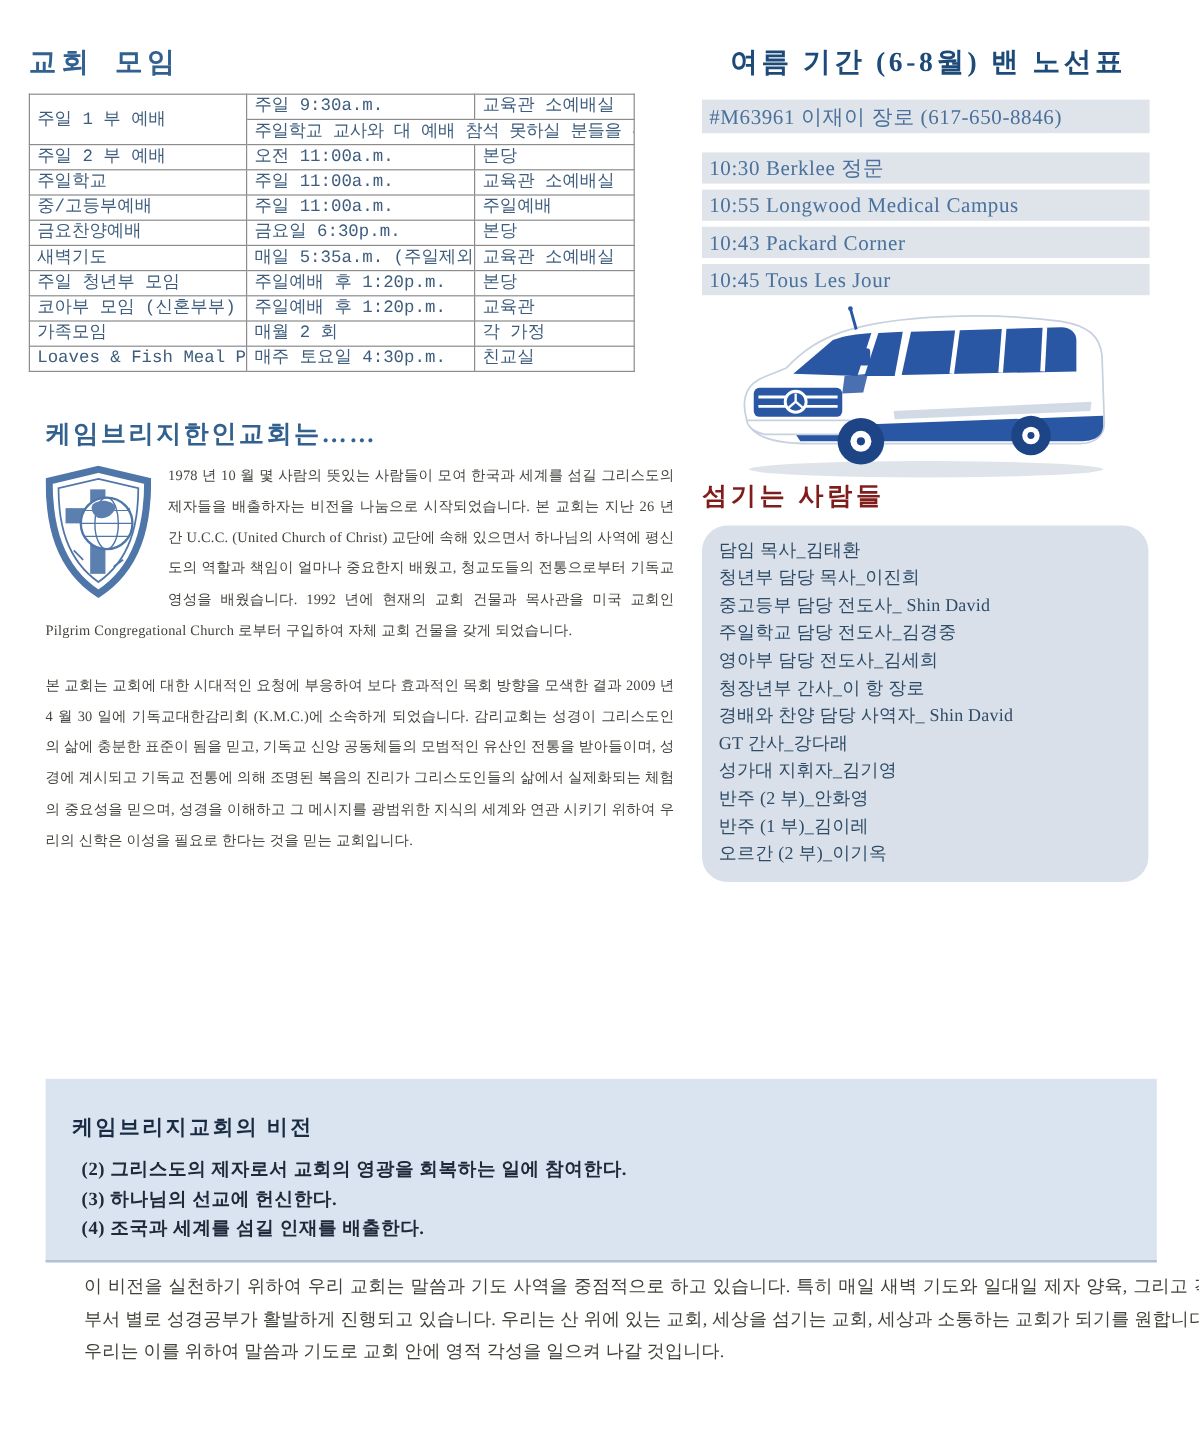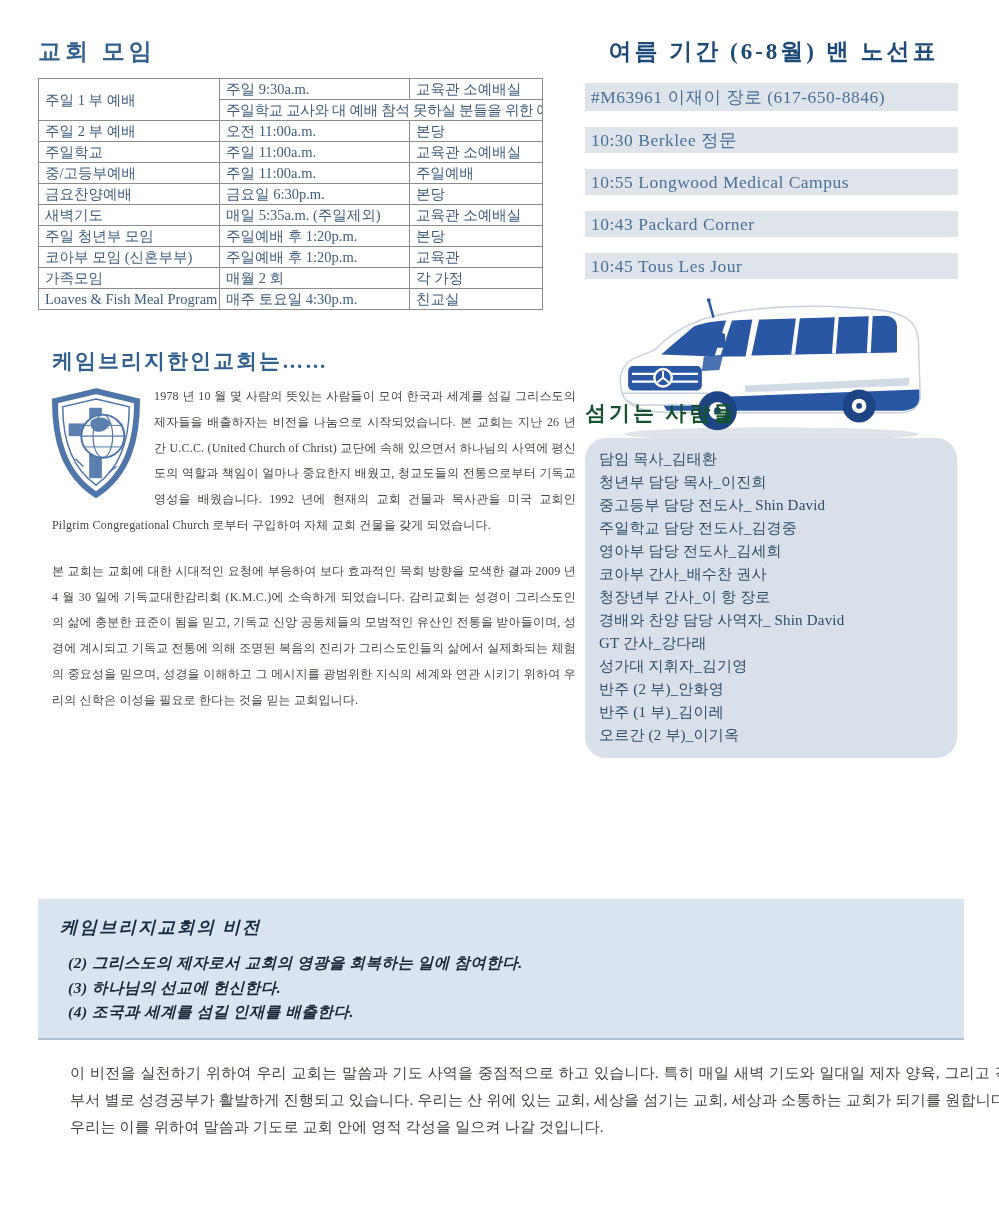--- a/index.html
+++ b/index.html
@@ -4,21 +4,21 @@
 <style>
   * { margin:0; padding:0; box-sizing:border-box; }
   html,body { background:#ffffff; }
   body {
     width:999px; height:1213px; position:relative; overflow:hidden;
     font-family:"Liberation Serif","DejaVu Serif",serif;
   }
   .page { position:absolute; inset:0; background:#ffffff; }
 
   
-  .meetings { position:absolute; left:38px; top:36px; width:508px; }
+  .meetings { position:absolute; left:24px; top:36px; width:508px;font-family:Liberation Mono, monospace; }
   .meetings h1 {
     font-size:23px; font-weight:bold; color:#33618f; letter-spacing:4px; margin-bottom:11px;
   }
   table.schedule { border-collapse:collapse; width:504px; table-layout:fixed; }
   table.schedule td {
     border:1px solid #8c8c8c; font-size:14.5px; color:#3e5d7d;
     padding:0 6px; height:20px; line-height:20px; white-space:nowrap; overflow:hidden;
   }
   td.note { font-size:12.5px; letter-spacing:-0.3px; }
   td.en { font-size:13px; color:#4a5a66; }
@@ -27,42 +27,42 @@
   .van { position:absolute; left:585px; top:36px; width:377px; }
   .van h1 {
     font-size:23px; font-weight:bold; color:#1d4a78; text-align:center;
     letter-spacing:3px; margin-bottom:16px;
   }
   .stripe {
     background:#dfe3ea; color:#49719c; padding-left:6px;
     font-size:17.5px; letter-spacing:0.5px;
   }
   .driver { height:28px; line-height:28px; margin-bottom:16px; width:373px; }
-  .stop   { height:26px; line-height:27px; margin-bottom:16px;  width:373px; }
+  .stop   { height:26px; line-height:27px; margin-bottom:5px;  width:373px; }
   .van-image { display:block; margin:6px 0 0 14px; width:330px; height:150px; }
 
   
   .staff { position:absolute; left:585px; top:399px; width:372px; }
-  .staff h2 { font-size:21px; font-weight:bold; color:#14532d; letter-spacing:3px; margin-bottom:11px; }
+  .staff h2 { font-size:21px; font-weight:bold; color:#7f1d1d; letter-spacing:3px; margin-bottom:11px; }
   .staff-box { background:#d9e0e9; padding:10px 14px 11px;border-radius:21px; }
   .staff-item { font-size:15px; line-height:23px; color:#2e4c68; letter-spacing:0.2px; }
 
   
-  .about { position:absolute; left:52px; top:347px; width:524px; }
+  .about { position:absolute; left:38px; top:347px; width:524px; }
   .about h2 { font-size:21px; font-weight:bold; color:#33618f; letter-spacing:2px; margin-bottom:9px; }
   .about .body-text {
     font-size:12px; line-height:25.8px; color:#45453f; text-align:justify; letter-spacing:0.2px;
   }
   .church-logo { float:left; width:88px; height:112px; margin:3px 14px 2px 0; }
   .p2 { margin-top:20px; }
 
   
   .vision {
     position:absolute; left:38px; top:899px; width:926px;
-    background:#dae4f0; padding:16px 22px 13px; border-bottom:2px solid #b2c0d2;font-style:italic;
+    background:#dae4f0; padding:28px 22px 13px; border-bottom:2px solid #b2c0d2;
   }
   .vision h3 { font-size:17.5px; font-weight:bold; color:#1a2c44; letter-spacing:2px; margin-bottom:12px; }
   .vision-item {
     font-size:15.5px; font-weight:bold; color:#20283a; line-height:24.5px;
     margin-left:8px; letter-spacing:0.5px;
   }
 
   
   .closing {
     position:absolute; left:30px; top:1060px; width:940px;
@@ -193,21 +193,20 @@
   </section>
 
   <section class="staff">
     <h2>섬기는 사람들</h2>
     <div class="staff-box">
       <div class="staff-item">담임 목사_김태환</div>
       <div class="staff-item">청년부 담당 목사_이진희</div>
       <div class="staff-item">중고등부 담당 전도사_ Shin David</div>
       <div class="staff-item">주일학교 담당 전도사_김경중</div>
       <div class="staff-item">영아부 담당 전도사_김세희</div>
-      <div class="staff-item">코아부 간사_배수찬 권사</div>
       <div class="staff-item">청장년부 간사_이 항 장로</div>
       <div class="staff-item">경배와 찬양 담당 사역자_ Shin David</div>
       <div class="staff-item">GT 간사_강다래</div>
       <div class="staff-item">성가대 지휘자_김기영</div>
       <div class="staff-item">반주 (2 부)_안화영</div>
       <div class="staff-item">반주 (1 부)_김이레</div>
       <div class="staff-item">오르간 (2 부)_이기옥</div>
     </div>
   </section>
 

